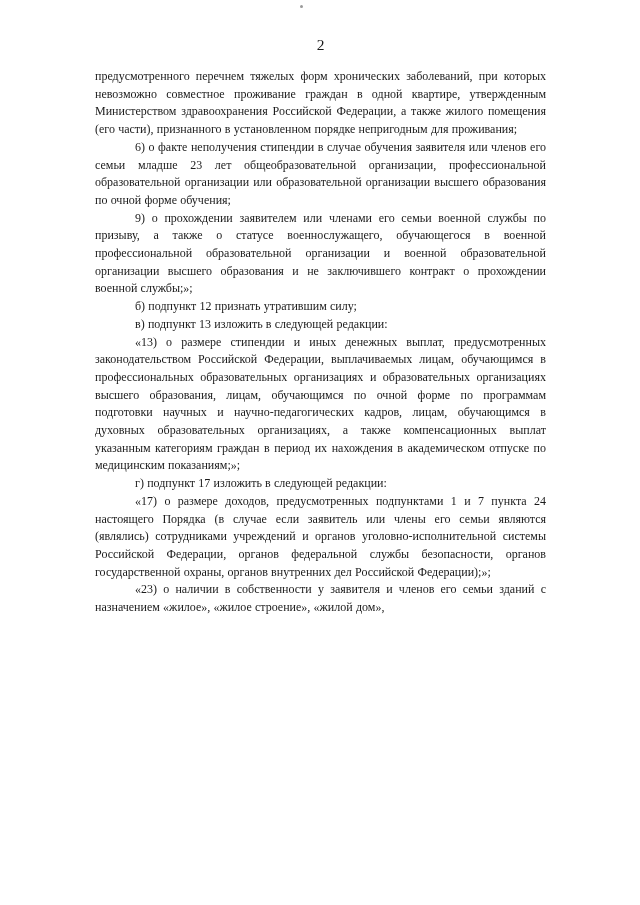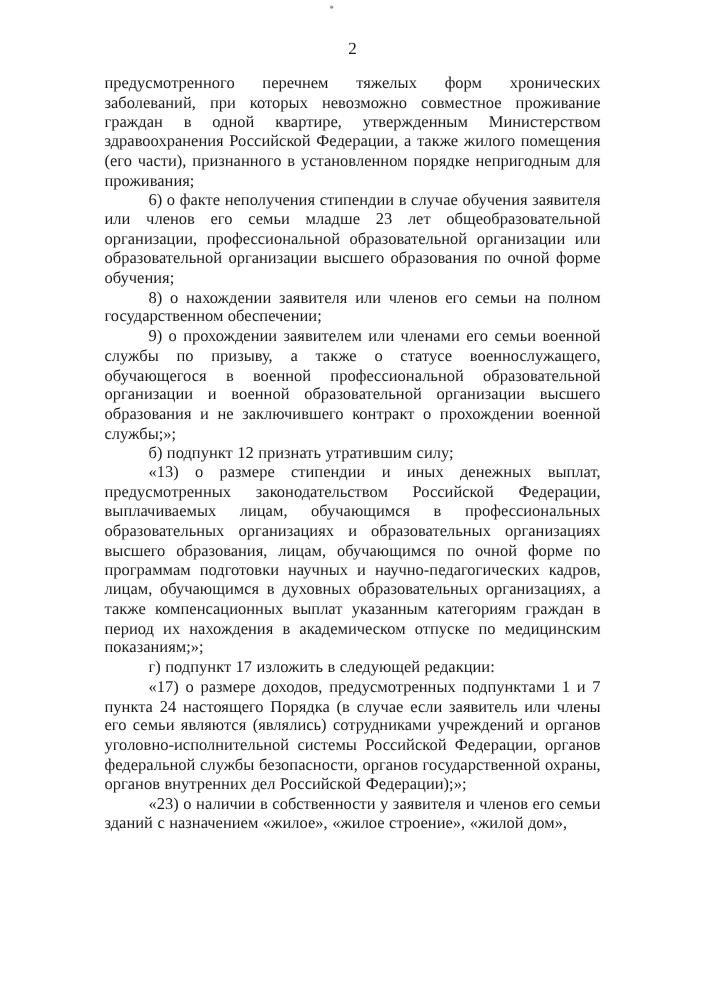--- a/index.html
+++ b/index.html
@@ -33,42 +33,42 @@
     font-size: 15.5px;
     line-height: 18px;
   }
   .text-block {
     margin-top: 14px;
     margin-left: 95px;
     width: 451px;
   }
   .text-block p {
     margin: 0;
-    font-size: 15px;
+    font-size: 12px;
     line-height: 17.7px;
     text-align: justify;
     text-indent: 40px;
     word-spacing: 0.02em;
   }
   .text-block p.continuation {
     text-indent: 0;
   }
 </style>
 </head>
 <body>
 
 <div class="page">
   <div class="scan-dot"></div>
 
   <div class="page-number">2</div>
 
   <div class="text-block">
     <p class="continuation">предусмотренного перечнем тяжелых форм хронических заболеваний, при которых невозможно совместное проживание граждан в одной квартире, утвержденным Министерством здравоохранения Российской Федерации, а также жилого помещения (его части), признанного в установленном порядке непригодным для проживания;</p>
     <p>6) о факте неполучения стипендии в случае обучения заявителя или членов его семьи младше 23 лет общеобразовательной организации, профессиональной образовательной организации или образовательной организации высшего образования по очной форме обучения;</p>
-    <p>8) о нахождении заявителя или членов его семьи на полном государственном обеспечении;</p>
     <p>9) о прохождении заявителем или членами его семьи военной службы по призыву, а также о статусе военнослужащего, обучающегося в военной профессиональной образовательной организации и военной образовательной организации высшего образования и не заключившего контракт о прохождении военной службы;»;</p>
     <p>б) подпункт 12 признать утратившим силу;</p>
+    <p>в) подпункт 13 изложить в следующей редакции:</p>
     <p>«13) о размере стипендии и иных денежных выплат, предусмотренных законодательством Российской Федерации, выплачиваемых лицам, обучающимся в профессиональных образовательных организациях и образовательных организациях высшего образования, лицам, обучающимся по очной форме по программам подготовки научных и научно-педагогических кадров, лицам, обучающимся в духовных образовательных организациях, а также компенсационных выплат указанным категориям граждан в период их нахождения в академическом отпуске по медицинским показаниям;»;</p>
     <p>г) подпункт 17 изложить в следующей редакции:</p>
     <p>«17) о размере доходов, предусмотренных подпунктами 1 и 7 пункта 24 настоящего Порядка (в случае если заявитель или члены его семьи являются (являлись) сотрудниками учреждений и органов уголовно-исполнительной системы Российской Федерации, органов федеральной службы безопасности, органов государственной охраны, органов внутренних дел Российской Федерации);»;</p>
     <p>«23) о наличии в собственности у заявителя и членов его семьи зданий с назначением «жилое», «жилое строение», «жилой дом»,</p>
   </div>
 </div>
 
 </body></html>

